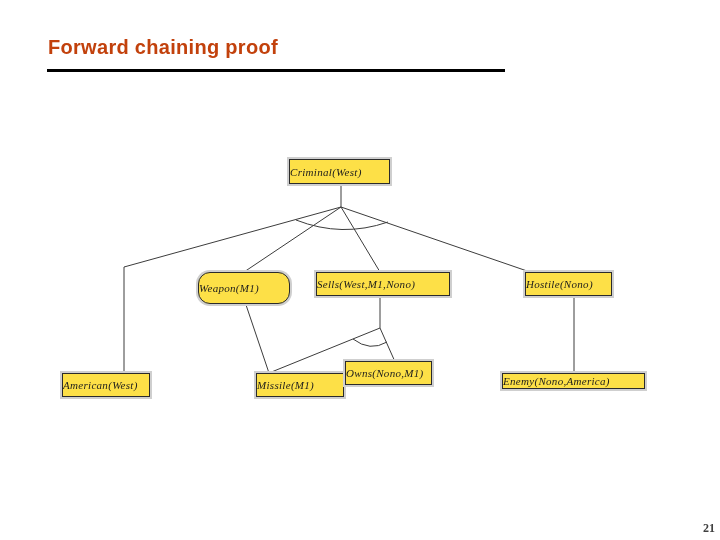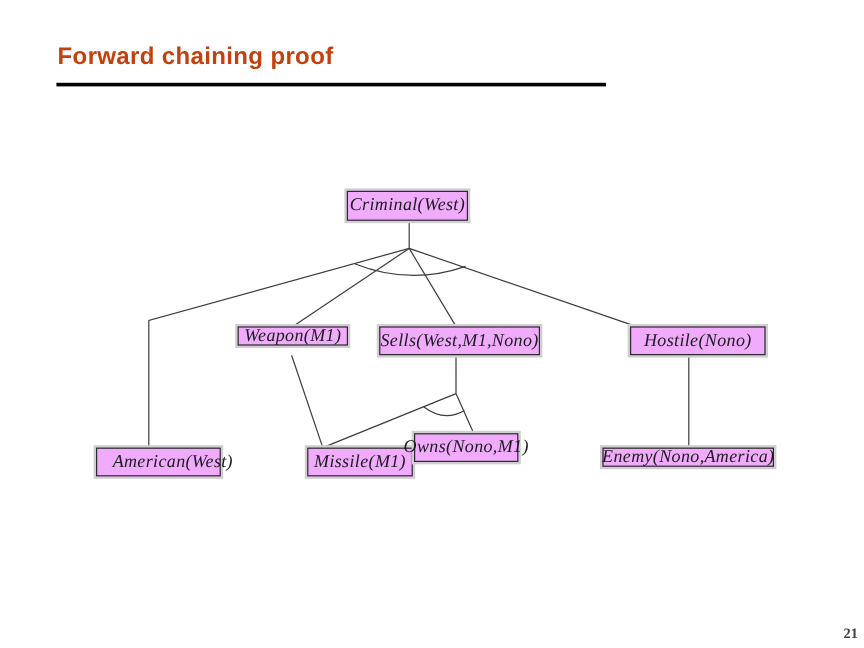--- a/index.html
+++ b/index.html
@@ -34,39 +34,39 @@
   }
   .edges-svg {
     position: absolute;
     left: 0;
     top: 0;
     width: 720px;
     height: 540px;
   }
   .node {
     position: absolute;
-    background: #f0abfc;
+    background: #fde047;
     border: 1px solid #2b2b2b;
     box-shadow: 0 0 0 2px #cfcfcf;
     display: flex;
     align-items: center;
-    justify-content: center;
+    justify-content: flex-start;
     font-family: "Liberation Serif", serif;
     font-style: italic;
-    font-size: 15px;
+    font-size: 11px;
     letter-spacing: 0.3px;
     color: #1c1c1c;
     white-space: nowrap;
     box-sizing: border-box;
   }
   .node-criminal { left: 289px; top: 159px; width: 101px; height: 25px; }
-  .node-weapon   { left: 198px; top: 272px; width:  92px; height: 16px; }
+  .node-weapon   { left: 198px; top: 272px; width:  92px; height: 32px; border-radius: 12px; }
   .node-sells    { left: 316px; top: 272px; width: 134px; height: 24px; }
-  .node-hostile  { left: 525px; top: 272px; width:  113px; height: 24px; }
-  .node-american { left:  80px; top: 373px; width:  104px; height: 24px; padding-left: 24px; }
+  .node-hostile  { left: 525px; top: 272px; width:  87px; height: 24px; }
+  .node-american { left:  62px; top: 373px; width:  88px; height: 24px; }
   .node-missile  { left: 220px; top: 373px; width:  88px; height: 24px; margin-left: 36px; }
   .node-owns     { left: 345px; top: 361px; width: 87px; height: 24px; }
   .node-enemy    { left: 502px; top: 373px; width: 143px; height: 16px; }
   .page-number {
     position: absolute;
     left: 703px;
     top: 521px;
     font-family: "Liberation Serif", serif;
     font-size: 12px;
     font-weight: bold;

